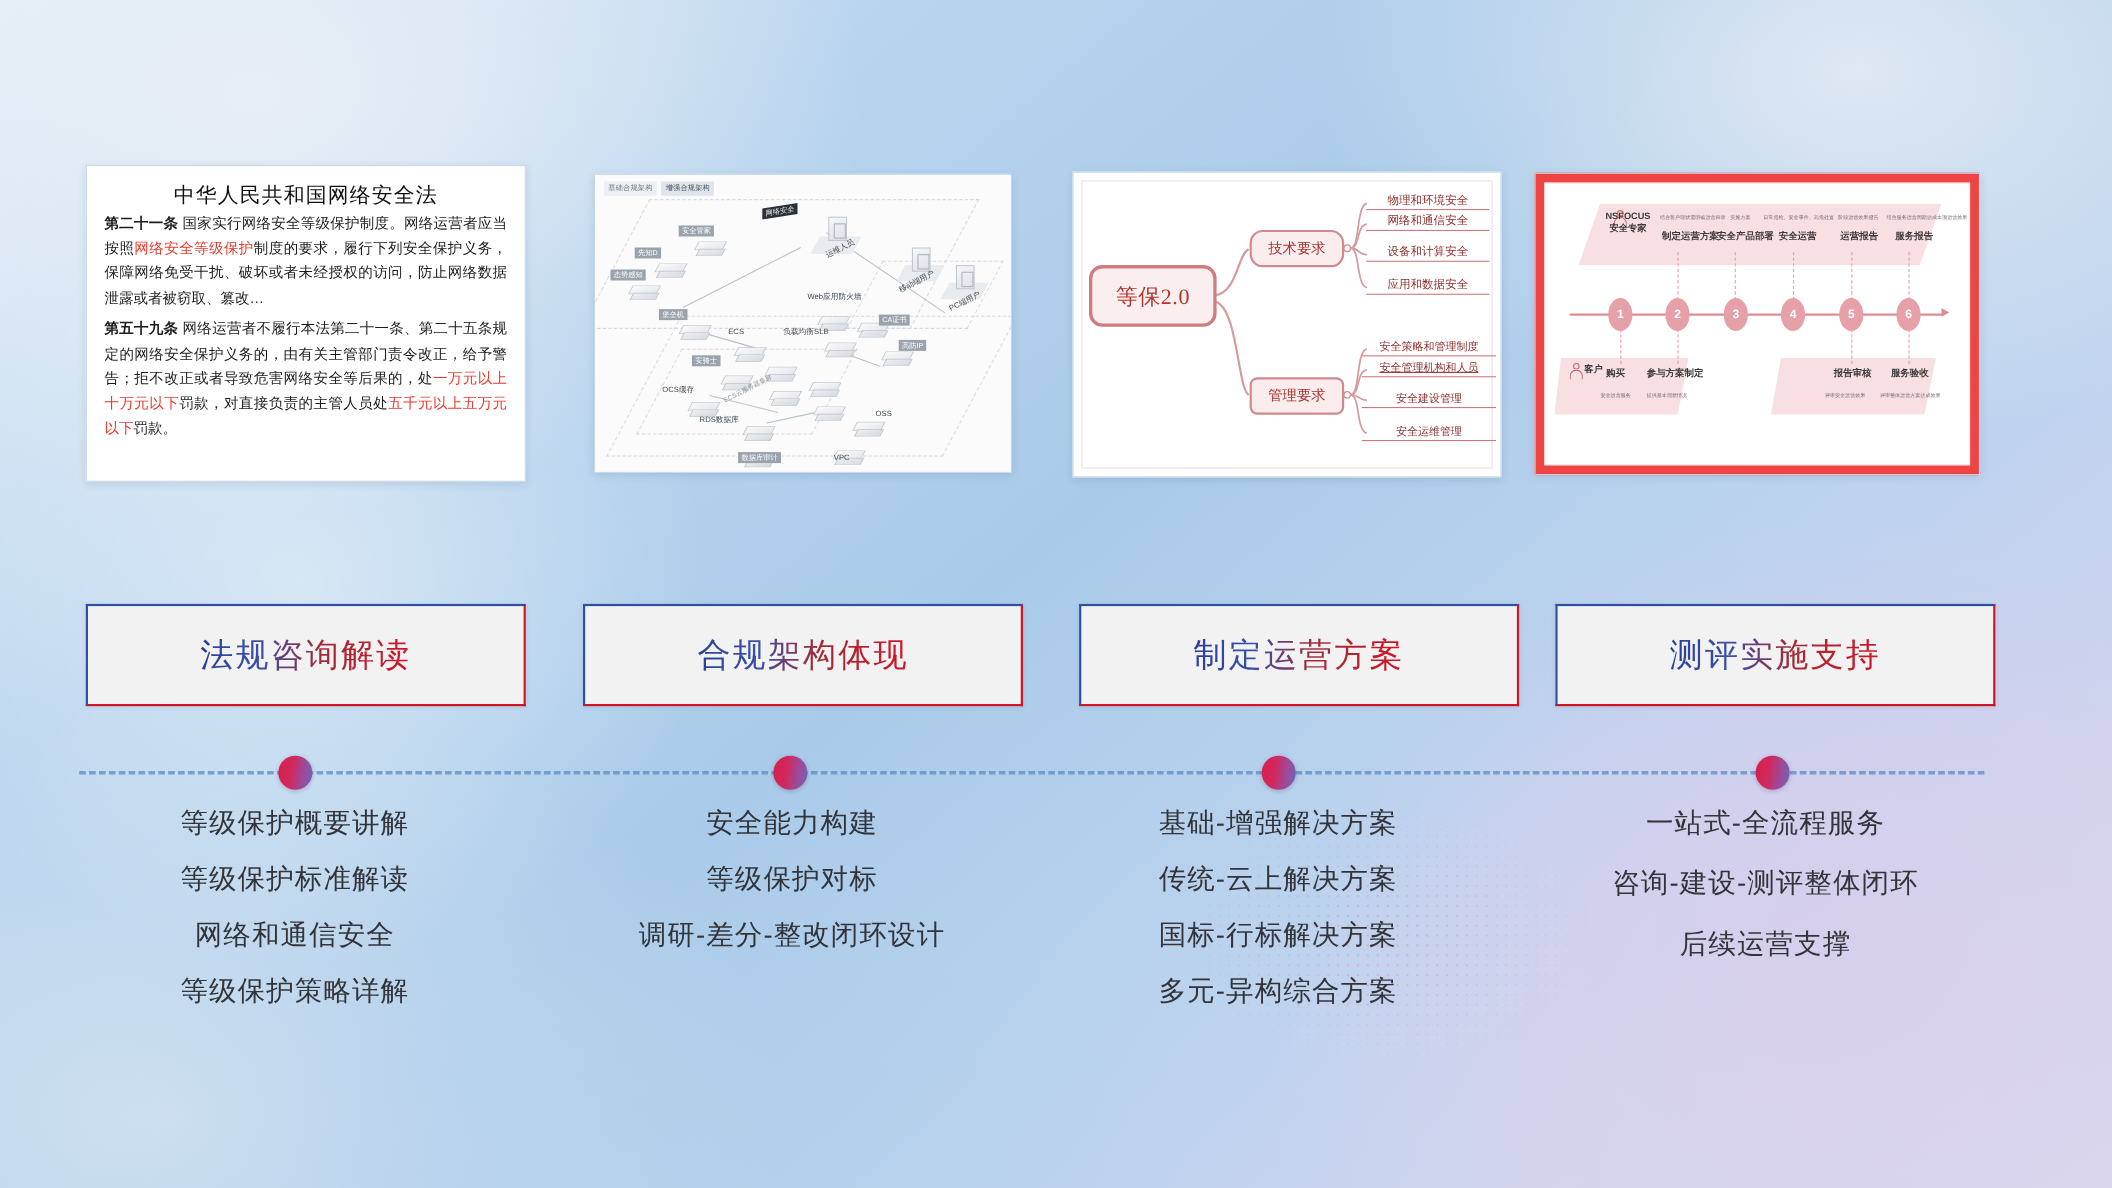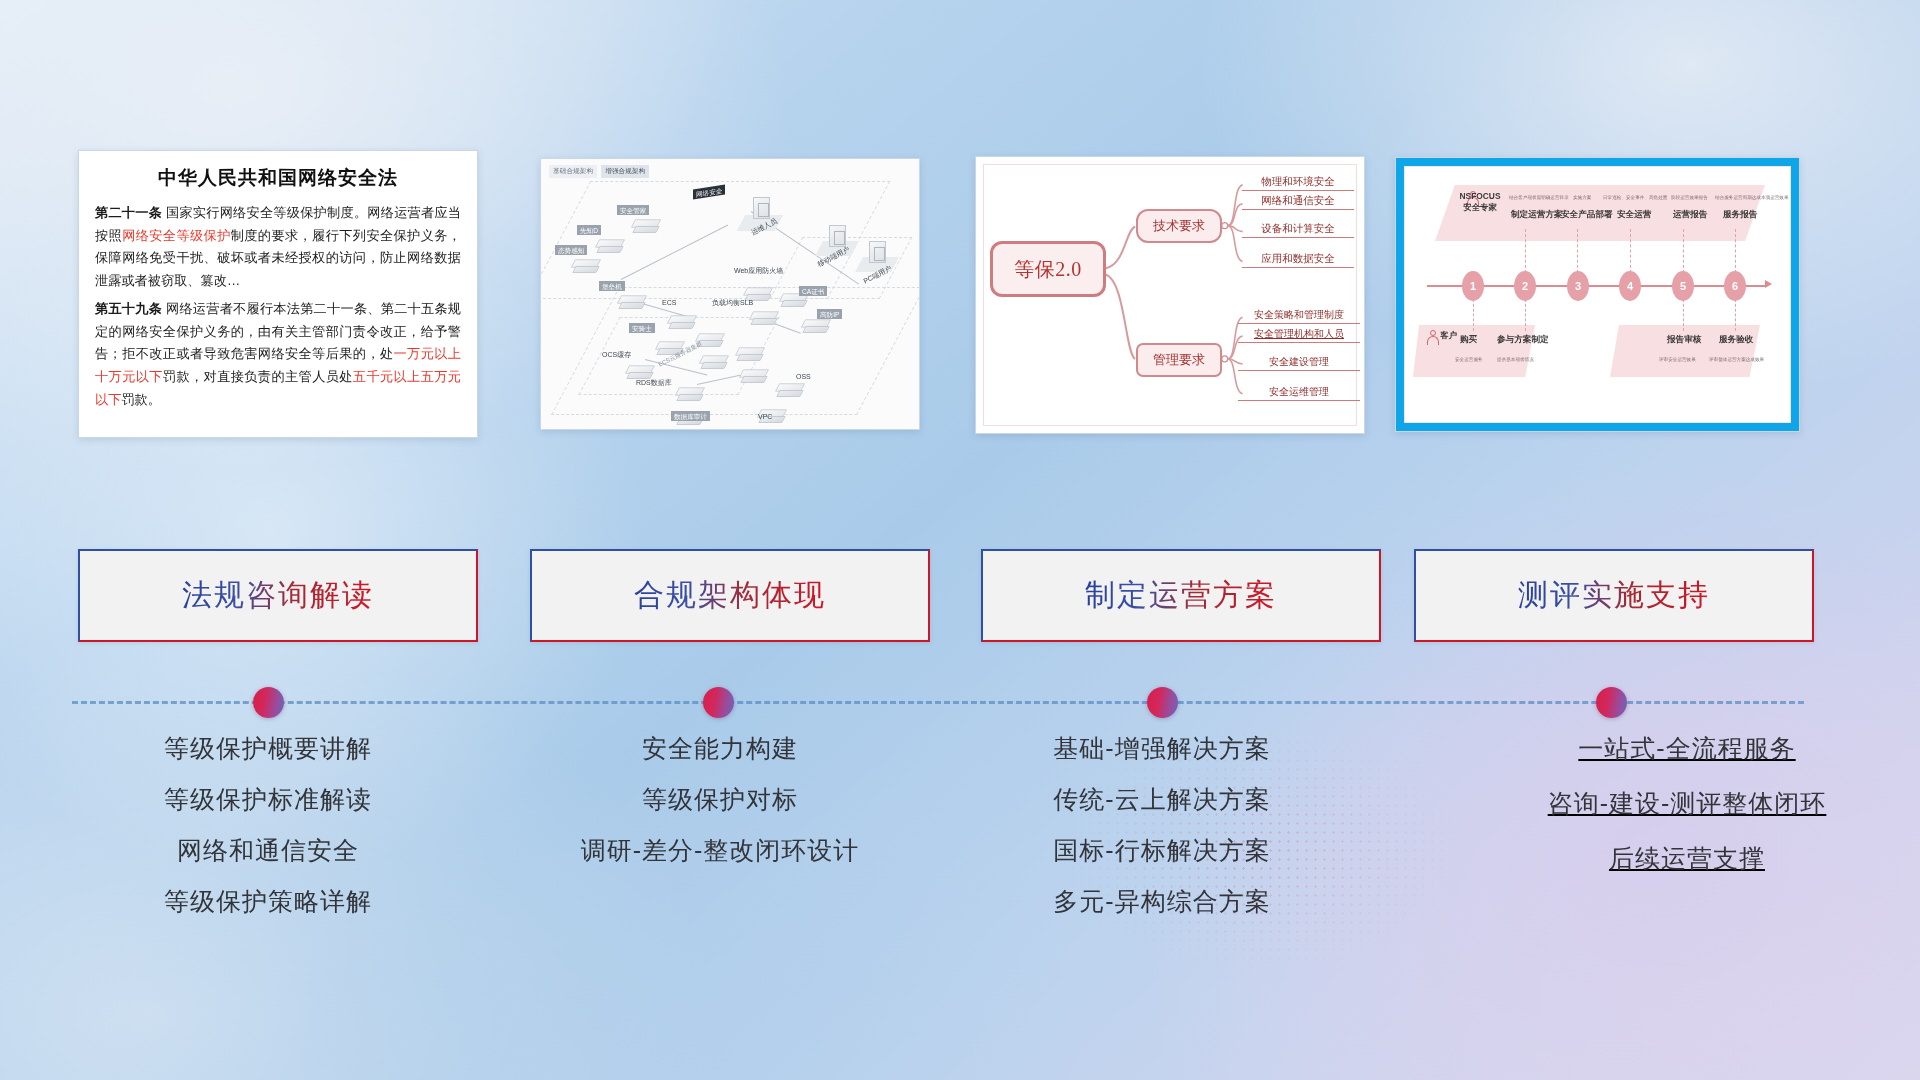--- a/index.html
+++ b/index.html
@@ -60,23 +60,23 @@
   }
   .card-1 { left: 78px;   width: 400px; height: 288px; }
   .card-2 { left: 540px;  width: 380px; height: 272px; top: 8px; }
   .card-3 { left: 975px;  width: 390px; height: 278px; top: 6px; }
   .card-4 { left: 1395px; width: 405px; height: 275px; top: 7px; }
 
   
   .law-card { padding: 14px 16px 10px 16px; }
   .law-title {
     text-align: center;
-    font-size: 19px; font-weight: bold; color: #111;
+    font-size: 19px; font-weight: normal; color: #111;
     letter-spacing: 1px;
-    margin-bottom: 11px;
+    margin-bottom: 1px;
   }
   .law-para {
     font-size: 13.2px; line-height: 1.72; color: #1c1c1c;
     text-align: justify;
     margin-bottom: 5px;
   }
   .law-art { font-weight: bold; }
   .law-hl { color: #e8392c; }
 
   
@@ -164,21 +164,21 @@
     font-size: 10.5px; color: #8e2f2c; text-align: center;
     border-bottom: 1.6px solid #cc7a7d;
     padding-bottom: 1px;
     font-family: "Liberation Serif","DejaVu Serif",serif;
     white-space: nowrap;
   }
   .mm-wide { width: 122px; font-size: 10px; }
   .mm-svg { position: absolute; inset: 0; pointer-events: none; }
 
   
-  .ns-card { background: #0ea5e9; }
+  .ns-card { background: #ef4444; }
   .ns-inner { position: absolute; inset: 8px; border: 1px solid #f3e3e5; background:#fff; }
   .ns-band {
     position: absolute; background: #f8dfe2;
   }
   .ns-band-top {
     left: 30px; top: 18px; width: 330px; height: 56px;
     clip-path: polygon(6% 0, 100% 0, 94% 100%, 0 100%);
   }
   .ns-band-bl {
     left: 8px; top: 158px; width: 122px; height: 52px;
@@ -280,21 +280,21 @@
   .td-2 { left: 703px; }
   .td-3 { left: 1147px; }
   .td-4 { left: 1596px; }
 
   
   #bullets { position: absolute; top: 736px; left: 0; width: 1920px; height: 240px; }
   .bcol { position: absolute; top: 0; width: 420px; text-align: center; }
   .bcol-1 { left: 58px; }
   .bcol-2 { left: 510px; }
   .bcol-3 { left: 952px; }
-  .bcol-4 { left: 1477px; text-decoration: underline; }
+  .bcol-4 { left: 1395px; }
   .bitem {
     font-size: 25px; color: #32343a; line-height: 1.0;
     margin-bottom: 26px; letter-spacing: 1px; white-space: nowrap;
   }
   .bcol-4 .bitem { margin-bottom: 30px; }
 </style>
 </head>
 <body>
 
 <div id="bg-base"></div>

